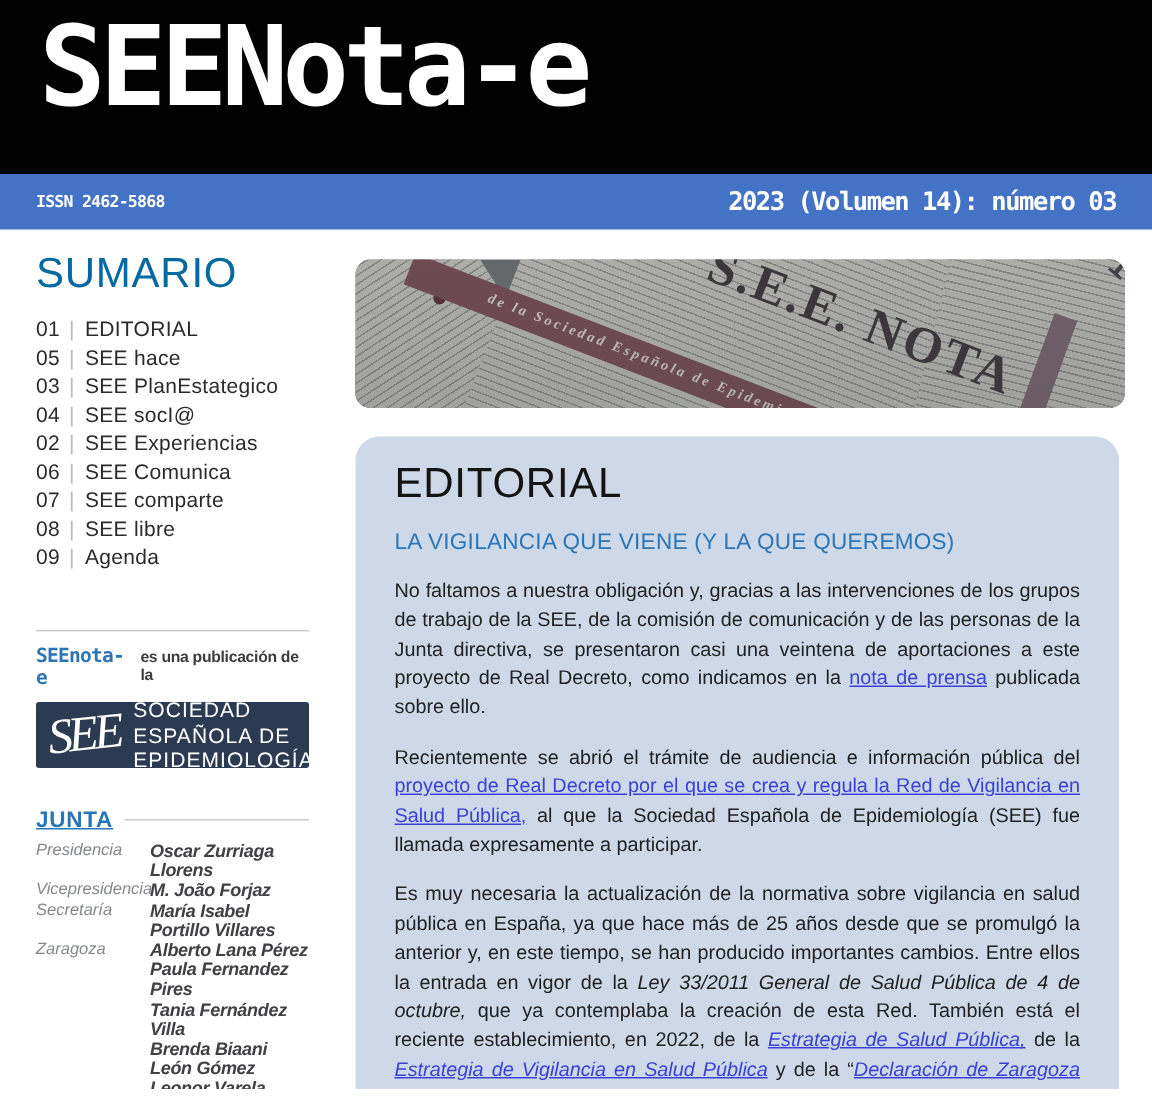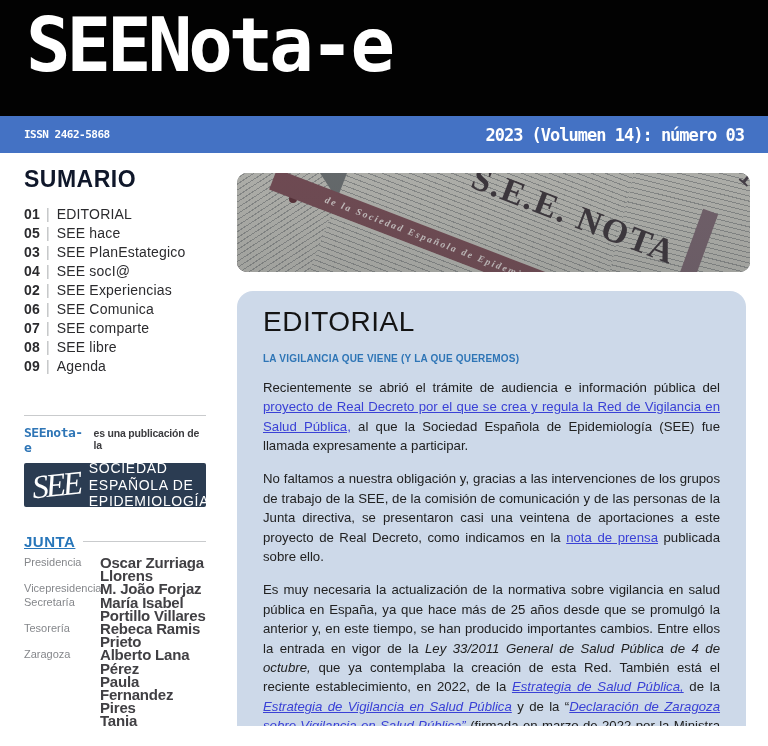--- a/index.html
+++ b/index.html
@@ -13,42 +13,42 @@
         letter-spacing:-4px;line-height:1;}
 
   
   .issuebar{position:absolute;left:0;top:116px;width:768px;height:37px;background:#4472c4;
         display:flex;align-items:center;justify-content:space-between;padding:0 24px;box-sizing:border-box;}
   .issuebar .issn{color:#fff;font-family:"DejaVu Sans Mono",monospace;font-weight:bold;font-size:11px;letter-spacing:-0.5px;}
   .issuebar .issue{color:#fff;font-family:"DejaVu Sans Mono",monospace;font-weight:bold;font-size:17px;letter-spacing:-1px;}
 
   
   .sidebar{position:absolute;left:24px;top:166px;width:182px;}
-  .sum-title{font-size:23px;font-weight:bold;color:#0f172a;letter-spacing:.5px;}
+  .sum-title{font-size:28px;font-weight:normal;color:#0369a1;letter-spacing:.5px;}
   .sum-list{margin-top:13px;}
   .sum-item{display:flex;align-items:baseline;height:19px;font-size:14px;color:#2b2b2e;cursor:default;}
-  .sum-num{font-weight:bold;width:22px;letter-spacing:.2px;}
+  .sum-num{font-weight:normal;width:22px;letter-spacing:.2px;}
   .sum-pipe{color:#b7b9bb;margin:0 7px 0 0;font-weight:400;}
   .sum-label{letter-spacing:.2px;}
   .sb-divider{height:1px;background:#c9cbcd;margin-top:38px;}
   .pub-line{margin-top:9px;display:flex;align-items:baseline;gap:6px;}
   .pub-brand{color:#2e75b6;font-family:"DejaVu Sans Mono",monospace;font-weight:bold;font-size:13px;letter-spacing:-0.5px;}
   .pub-text{color:#3c3c3f;font-weight:bold;font-size:10.5px;letter-spacing:-0.2px;}
   .see-logo-box{margin-top:8px;height:44px;background:#2b3c52;border-radius:2px;
         display:flex;align-items:center;padding:0 8px;box-sizing:border-box;gap:9px;}
   .see-script{color:#fff;font-family:"Liberation Serif",serif;font-style:italic;font-size:33px;
         transform:rotate(-6deg);letter-spacing:-3px;line-height:1;flex:0 0 auto;}
   .see-logo-text{color:#fff;font-weight:normal;font-size:14px;line-height:1.2;letter-spacing:.7px;}
   .sec-head{margin-top:26px;display:flex;align-items:center;gap:8px;}
   .sec-title{color:#2776ba;font-weight:bold;font-size:15px;letter-spacing:.5px;text-decoration:underline;}
   .sec-rule{flex:1;height:1px;background:#c9cbcd;}
   .junta-grid{margin-top:6px;}
-  .j-row{display:grid;grid-template-columns:76px 1fr;line-height:13.2px;}
+  .j-row{display:grid;grid-template-columns:76px 1fr;line-height:13.2px;font-style:italic;}
   .j-role{color:#85878b;font-size:11px;}
-  .j-name{color:#414044;font-size:15px;font-weight:bold;letter-spacing:-0.2px;}
+  .j-name{color:#414044;font-size:12px;font-weight:bold;letter-spacing:-0.2px;}
 
   
   .photo{position:absolute;left:237px;top:173px;width:513px;height:99px;border-radius:10px;
         overflow:hidden;background:#6e7274;}
   .paper{position:absolute;background:#cbcac3;
         background-image:repeating-linear-gradient(0deg,rgba(96,100,104,.5) 0 1px,transparent 1px 5px);}
   .p1{left:-36px;top:-50px;width:150px;height:240px;transform:rotate(-33deg);}
   .p1strip{position:absolute;left:-14px;top:-40px;width:16px;height:220px;background:#4a3f4a;transform:rotate(-33deg);}
   .p2{left:90px;top:-70px;width:300px;height:300px;transform:rotate(21deg);}
   .p3{left:380px;top:-40px;width:180px;height:240px;transform:rotate(14deg);}
@@ -62,21 +62,21 @@
   .mast2{position:absolute;left:528px;top:-26px;color:#453b46;font-family:"Liberation Serif",serif;
         font-weight:bold;font-size:46px;transform:rotate(40deg);transform-origin:left top;letter-spacing:1px;}
   .vstrip{position:absolute;left:452px;top:36px;width:16px;height:80px;background:#7d6672;transform:rotate(20deg);}
   .reddot{position:absolute;left:52px;top:22px;width:8px;height:8px;border-radius:50%;background:#5c2a33;}
   .photo-tint{position:absolute;inset:0;background:linear-gradient(rgba(64,70,72,.22),rgba(64,70,72,.3));}
 
   
   .editbox{position:absolute;left:237px;top:291px;width:509px;background:#cdd9e9;border-radius:16px;
         padding:16px 26px 18px;box-sizing:border-box;}
   .ed-title{font-size:28px;color:#141414;letter-spacing:.5px;font-weight:500;line-height:1.1;}
-  .ed-sub{margin-top:15px;color:#2e75b6;font-weight:bold;font-size:10px;letter-spacing:.2px;}
+  .ed-sub{margin-top:15px;color:#2e75b6;font-weight:normal;font-size:15px;letter-spacing:.2px;}
   .ed-body p{margin:14px 0 0;font-size:13.2px;line-height:19.4px;color:#212121;text-align:justify;}
   .sg-l{color:#3a41d6;text-decoration:underline;cursor:pointer;}
   .sg-i{font-style:italic;}
   .sg-li{font-style:italic;color:#3a41d6;text-decoration:underline;cursor:pointer;}
 </style>
 </head>
 <body>
 
 <div class="page">
 
@@ -180,24 +180,20 @@
         <div class="j-row">
           <span class="j-role">Vicepresidencia</span>
           <span class="j-name">M. João Forjaz</span>
         </div>
 
         <div class="j-row">
           <span class="j-role">Secretaría</span>
           <span class="j-name">María Isabel Portillo Villares</span>
         </div>
 
-        <div class="j-row">
-          <span class="j-role">Tesorería</span>
-          <span class="j-name">Rebeca Ramis Prieto</span>
-        </div>
 
         <div class="j-row">
           <span class="j-role">Zaragoza</span>
           <span class="j-name">Alberto Lana Pérez</span>
         </div>
 
         <div class="j-row">
           <span class="j-role"></span>
           <span class="j-name">Paula Fernandez Pires</span>
         </div>
@@ -235,20 +231,20 @@
     <div class="bigmast">S.E.E. NOTA</div>
     <div class="mast2">NOTA</div>
 
     <div class="photo-tint"></div>
   </div>
 
   <div class="editbox">
     <div class="ed-title">EDITORIAL</div>
     <div class="ed-sub">LA VIGILANCIA QUE VIENE (Y LA QUE QUEREMOS)</div>
     <div class="ed-body">
+      <p><span>No faltamos a nuestra obligación y, gracias a las intervenciones de los grupos de trabajo de la SEE, de la comisión de comunicación y de las personas de la Junta directiva, se presentaron casi una veintena de aportaciones a este proyecto de Real Decreto, como indicamos en la </span><a class="sg-l">nota de prensa</a><span> publicada sobre ello.</span></p>
       <p><span>Recientemente se abrió el trámite de audiencia e información pública del </span><a class="sg-l">proyecto de Real Decreto por el que se crea y regula la Red de Vigilancia en Salud Pública,</a><span> al que la Sociedad Española de Epidemiología (SEE) fue llamada expresamente a participar.</span></p>
-      <p><span>No faltamos a nuestra obligación y, gracias a las intervenciones de los grupos de trabajo de la SEE, de la comisión de comunicación y de las personas de la Junta directiva, se presentaron casi una veintena de aportaciones a este proyecto de Real Decreto, como indicamos en la </span><a class="sg-l">nota de prensa</a><span> publicada sobre ello.</span></p>
       <p><span>Es muy necesaria la actualización de la normativa sobre vigilancia en salud pública en España, ya que hace más de 25 años desde que se promulgó la anterior y, en este tiempo, se han producido importantes cambios. Entre ellos la entrada en vigor de la </span><span class="sg-i">Ley 33/2011 General de Salud Pública de 4 de octubre,</span><span> que ya contemplaba la creación de esta Red. También está el reciente establecimiento, en 2022, de la </span><a class="sg-li">Estrategia de Salud Pública,</a><span> de la </span><a class="sg-li">Estrategia de Vigilancia en Salud Pública</a><span> y de la “</span><a class="sg-li">Declaración de Zaragoza sobre Vigilancia en Salud Pública”</a><span> (firmada en marzo de 2022 por la Ministra de Sanidad y los Consejeros de Sanidad de todas las ciudades y</span></p>
 
     </div>
   </div>
 
 </div>
 
 </body></html>

